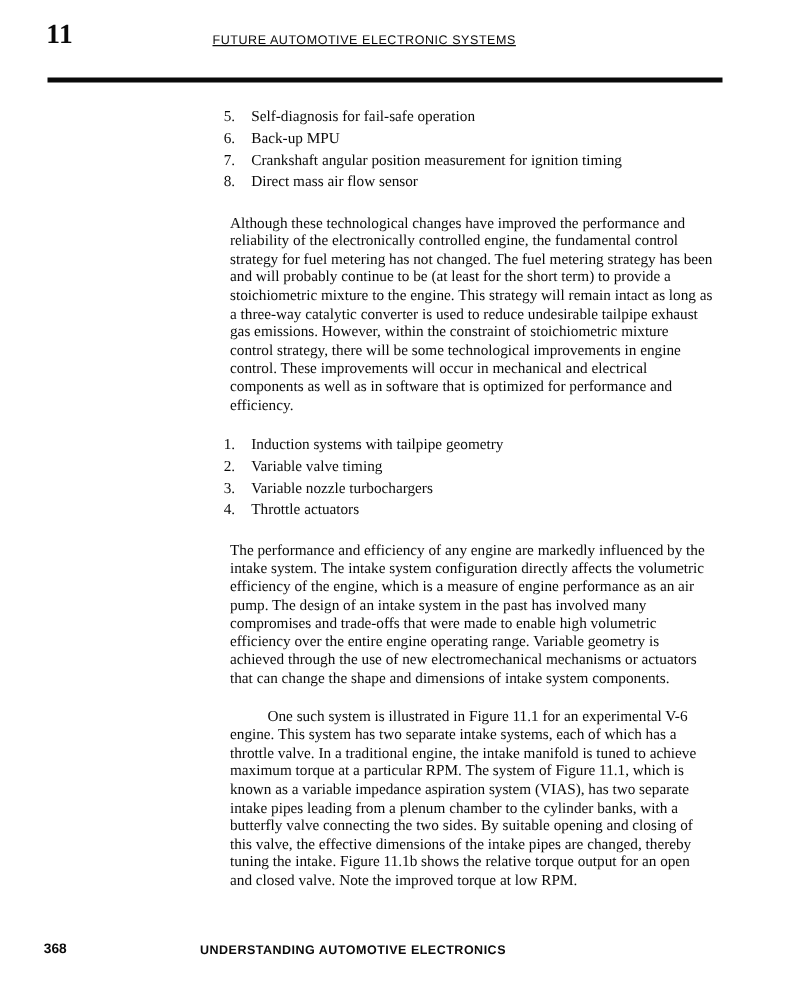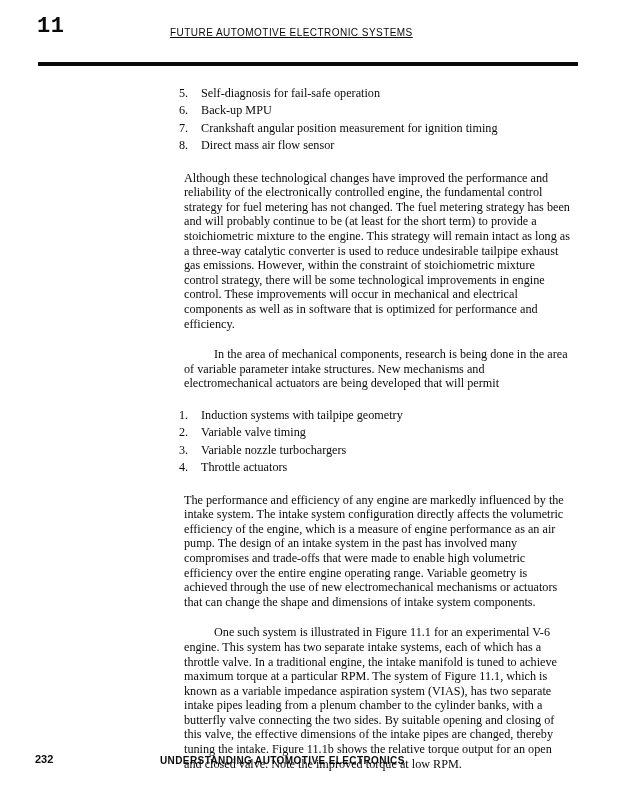--- a/index.html
+++ b/index.html
@@ -14,21 +14,21 @@
     height: 800px;
     background: #ffffff;
     color: #0a0a0a;
     overflow: hidden;
   }
   
   .chapter-number {
     position: absolute;
     left: 37px;
     top: 14px;
-    font-family: Liberation Mono, monospace;
+    font-family: Liberation Serif, serif;
     font-weight: bold;
     font-size: 22px;
     letter-spacing: 0.5px;
   }
   .running-head {
     position: absolute;
     left: 170px;
     top: 27px;
     font-family: "Liberation Sans", sans-serif;
     font-size: 10px;
@@ -120,21 +120,20 @@
         <span class="txt">Crankshaft angular position measurement for ignition timing</span>
       </div>
       <div class="li">
         <span class="num">8.</span>
         <span class="txt">Direct mass air flow sensor</span>
       </div>
     </div>
 
     <p class="para">Although these technological changes have improved the performance and reliability of the electronically controlled engine, the fundamental control strategy for fuel metering has not changed. The fuel metering strategy has been and will probably continue to be (at least for the short term) to provide a stoichiometric mixture to the engine. This strategy will remain intact as long as a three-way catalytic converter is used to reduce undesirable tailpipe exhaust gas emissions. However, within the constraint of stoichiometric mixture control strategy, there will be some technological improvements in engine control. These improvements will occur in mechanical and electrical components as well as in software that is optimized for performance and efficiency.</p>
 
-    <p class="para indent">In the area of mechanical components, research is being done in the area of variable parameter intake structures. New mechanisms and electromechanical actuators are being developed that will permit</p>
 
     <div class="num-list">
       <div class="li">
         <span class="num">1.</span>
         <span class="txt">Induction systems with tailpipe geometry</span>
       </div>
       <div class="li">
         <span class="num">2.</span>
         <span class="txt">Variable valve timing</span>
       </div>
@@ -148,16 +147,16 @@
       </div>
     </div>
 
     <p class="para">The performance and efficiency of any engine are markedly influenced by the intake system. The intake system configuration directly affects the volumetric efficiency of the engine, which is a measure of engine performance as an air pump. The design of an intake system in the past has involved many compromises and trade-offs that were made to enable high volumetric efficiency over the entire engine operating range. Variable geometry is achieved through the use of new electromechanical mechanisms or actuators that can change the shape and dimensions of intake system components.</p>
 
     <p class="para indent">One such system is illustrated in Figure 11.1 for an experimental V-6 engine. This system has two separate intake systems, each of which has a throttle valve. In a traditional engine, the intake manifold is tuned to achieve maximum torque at a particular RPM. The system of Figure 11.1, which is known as a variable impedance aspiration system (VIAS), has two separate intake pipes leading from a plenum chamber to the cylinder banks, with a butterfly valve connecting the two sides. By suitable opening and closing of this valve, the effective dimensions of the intake pipes are changed, thereby tuning the intake. Figure 11.1b shows the relative torque output for an open and closed valve. Note the improved torque at low RPM.</p>
 
 
   </div>
 
-  <div class="folio">232</div>
+  <div class="folio">368</div>
   <div class="running-foot">UNDERSTANDING AUTOMOTIVE ELECTRONICS</div>
 
 </div>
 
 </body></html>

